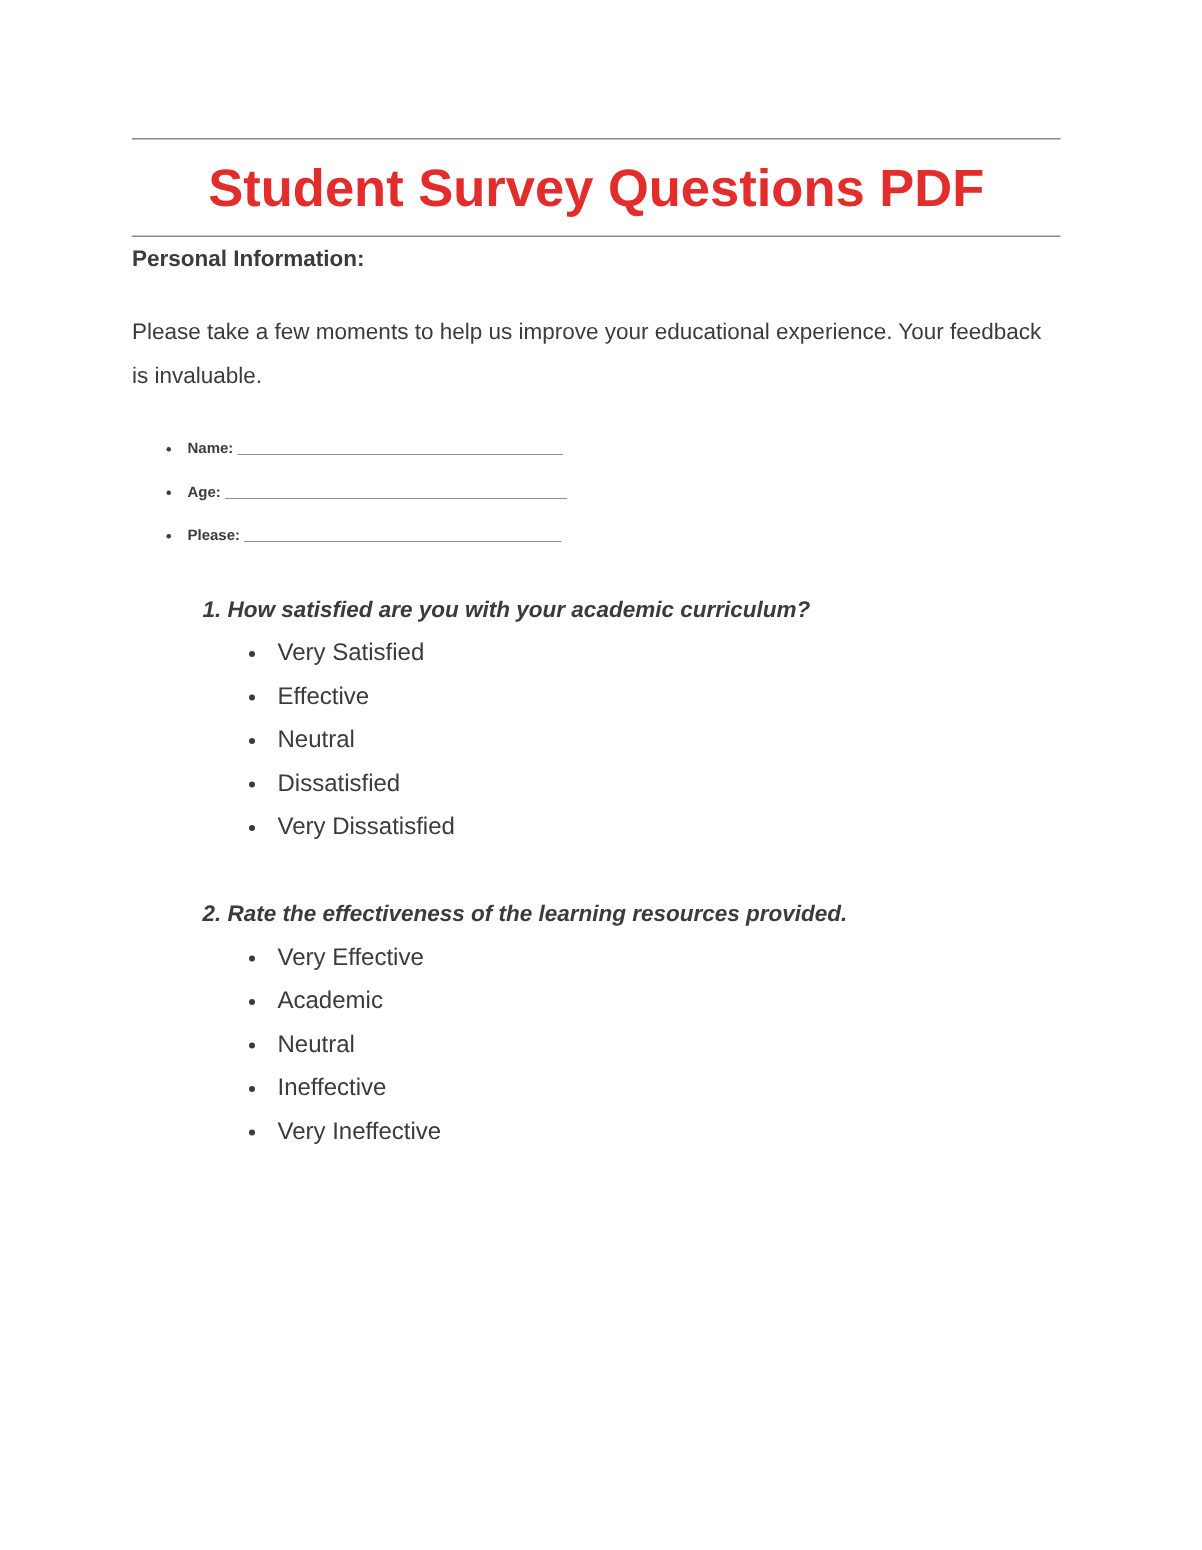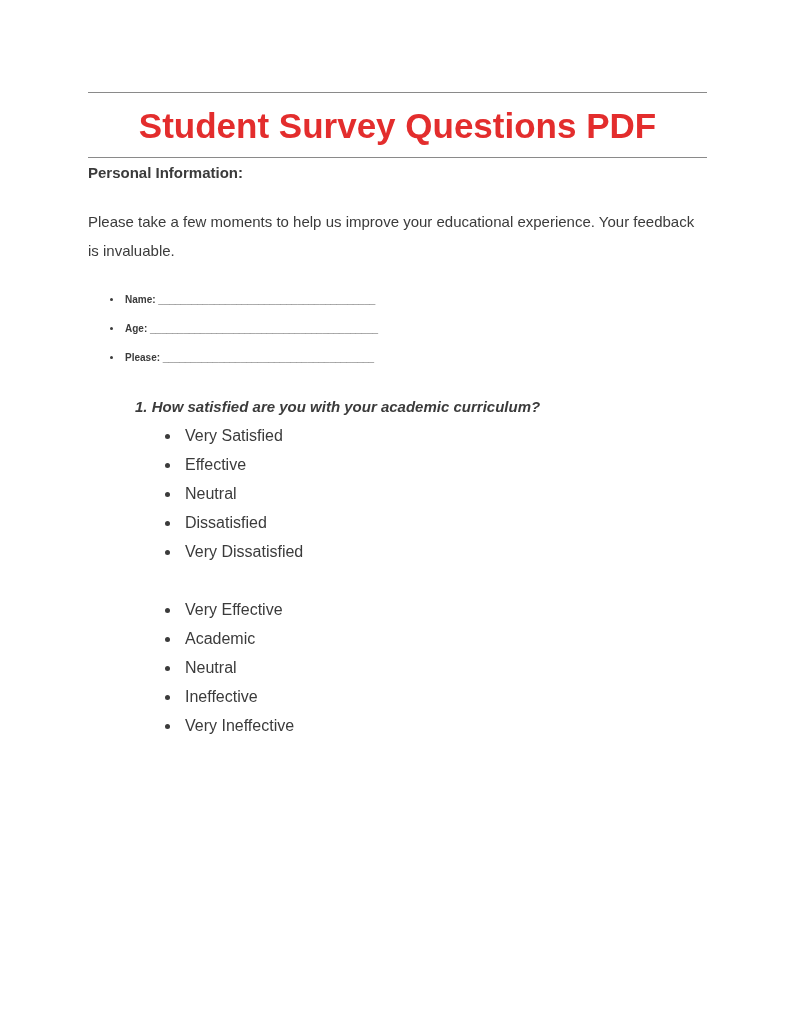--- a/index.html
+++ b/index.html
@@ -120,20 +120,24 @@
     <ul class="options">
       <li>Very Satisfied</li>
       <li>Effective</li>
       <li>Neutral</li>
       <li>Dissatisfied</li>
       <li>Very Dissatisfied</li>
     </ul>
   </div>
 
   <div class="question-block">
+    <p class="question">
+      <span>2.</span>
+      <span>Rate the effectiveness of the learning resources provided.</span>
+    </p>
     <ul class="options">
       <li>Very Effective</li>
       <li>Academic</li>
       <li>Neutral</li>
       <li>Ineffective</li>
       <li>Very Ineffective</li>
     </ul>
   </div>
 
 

